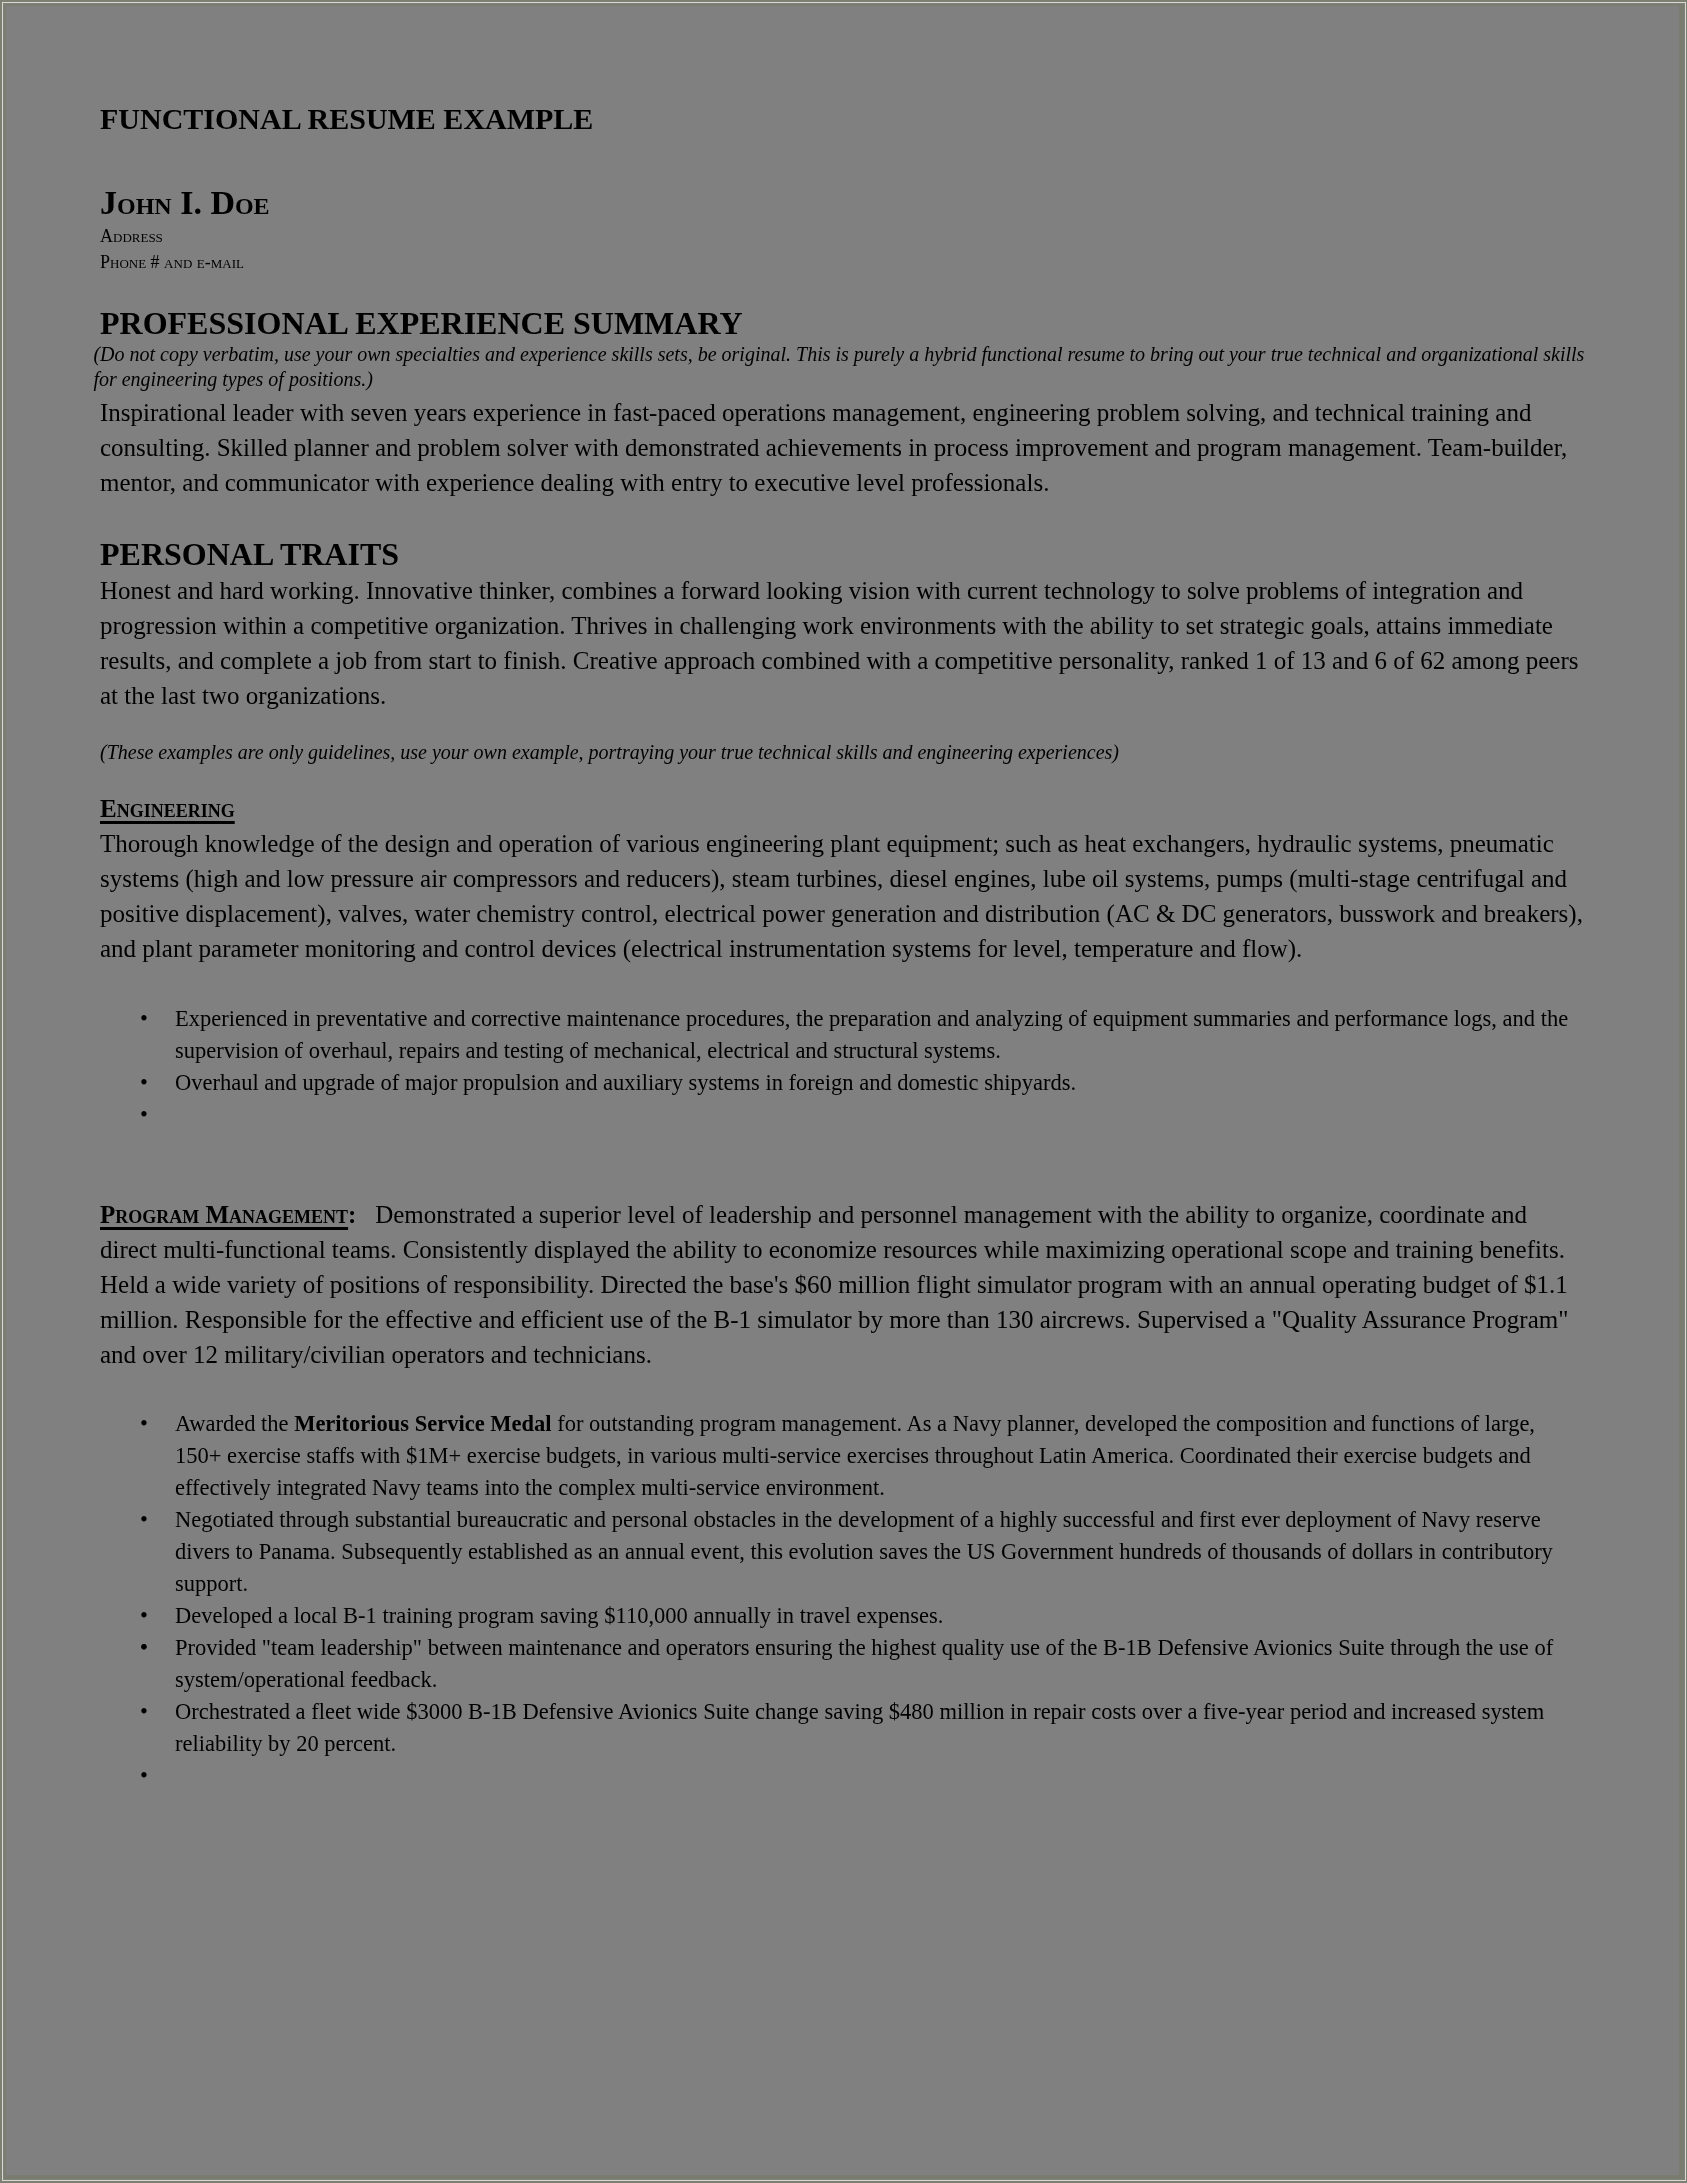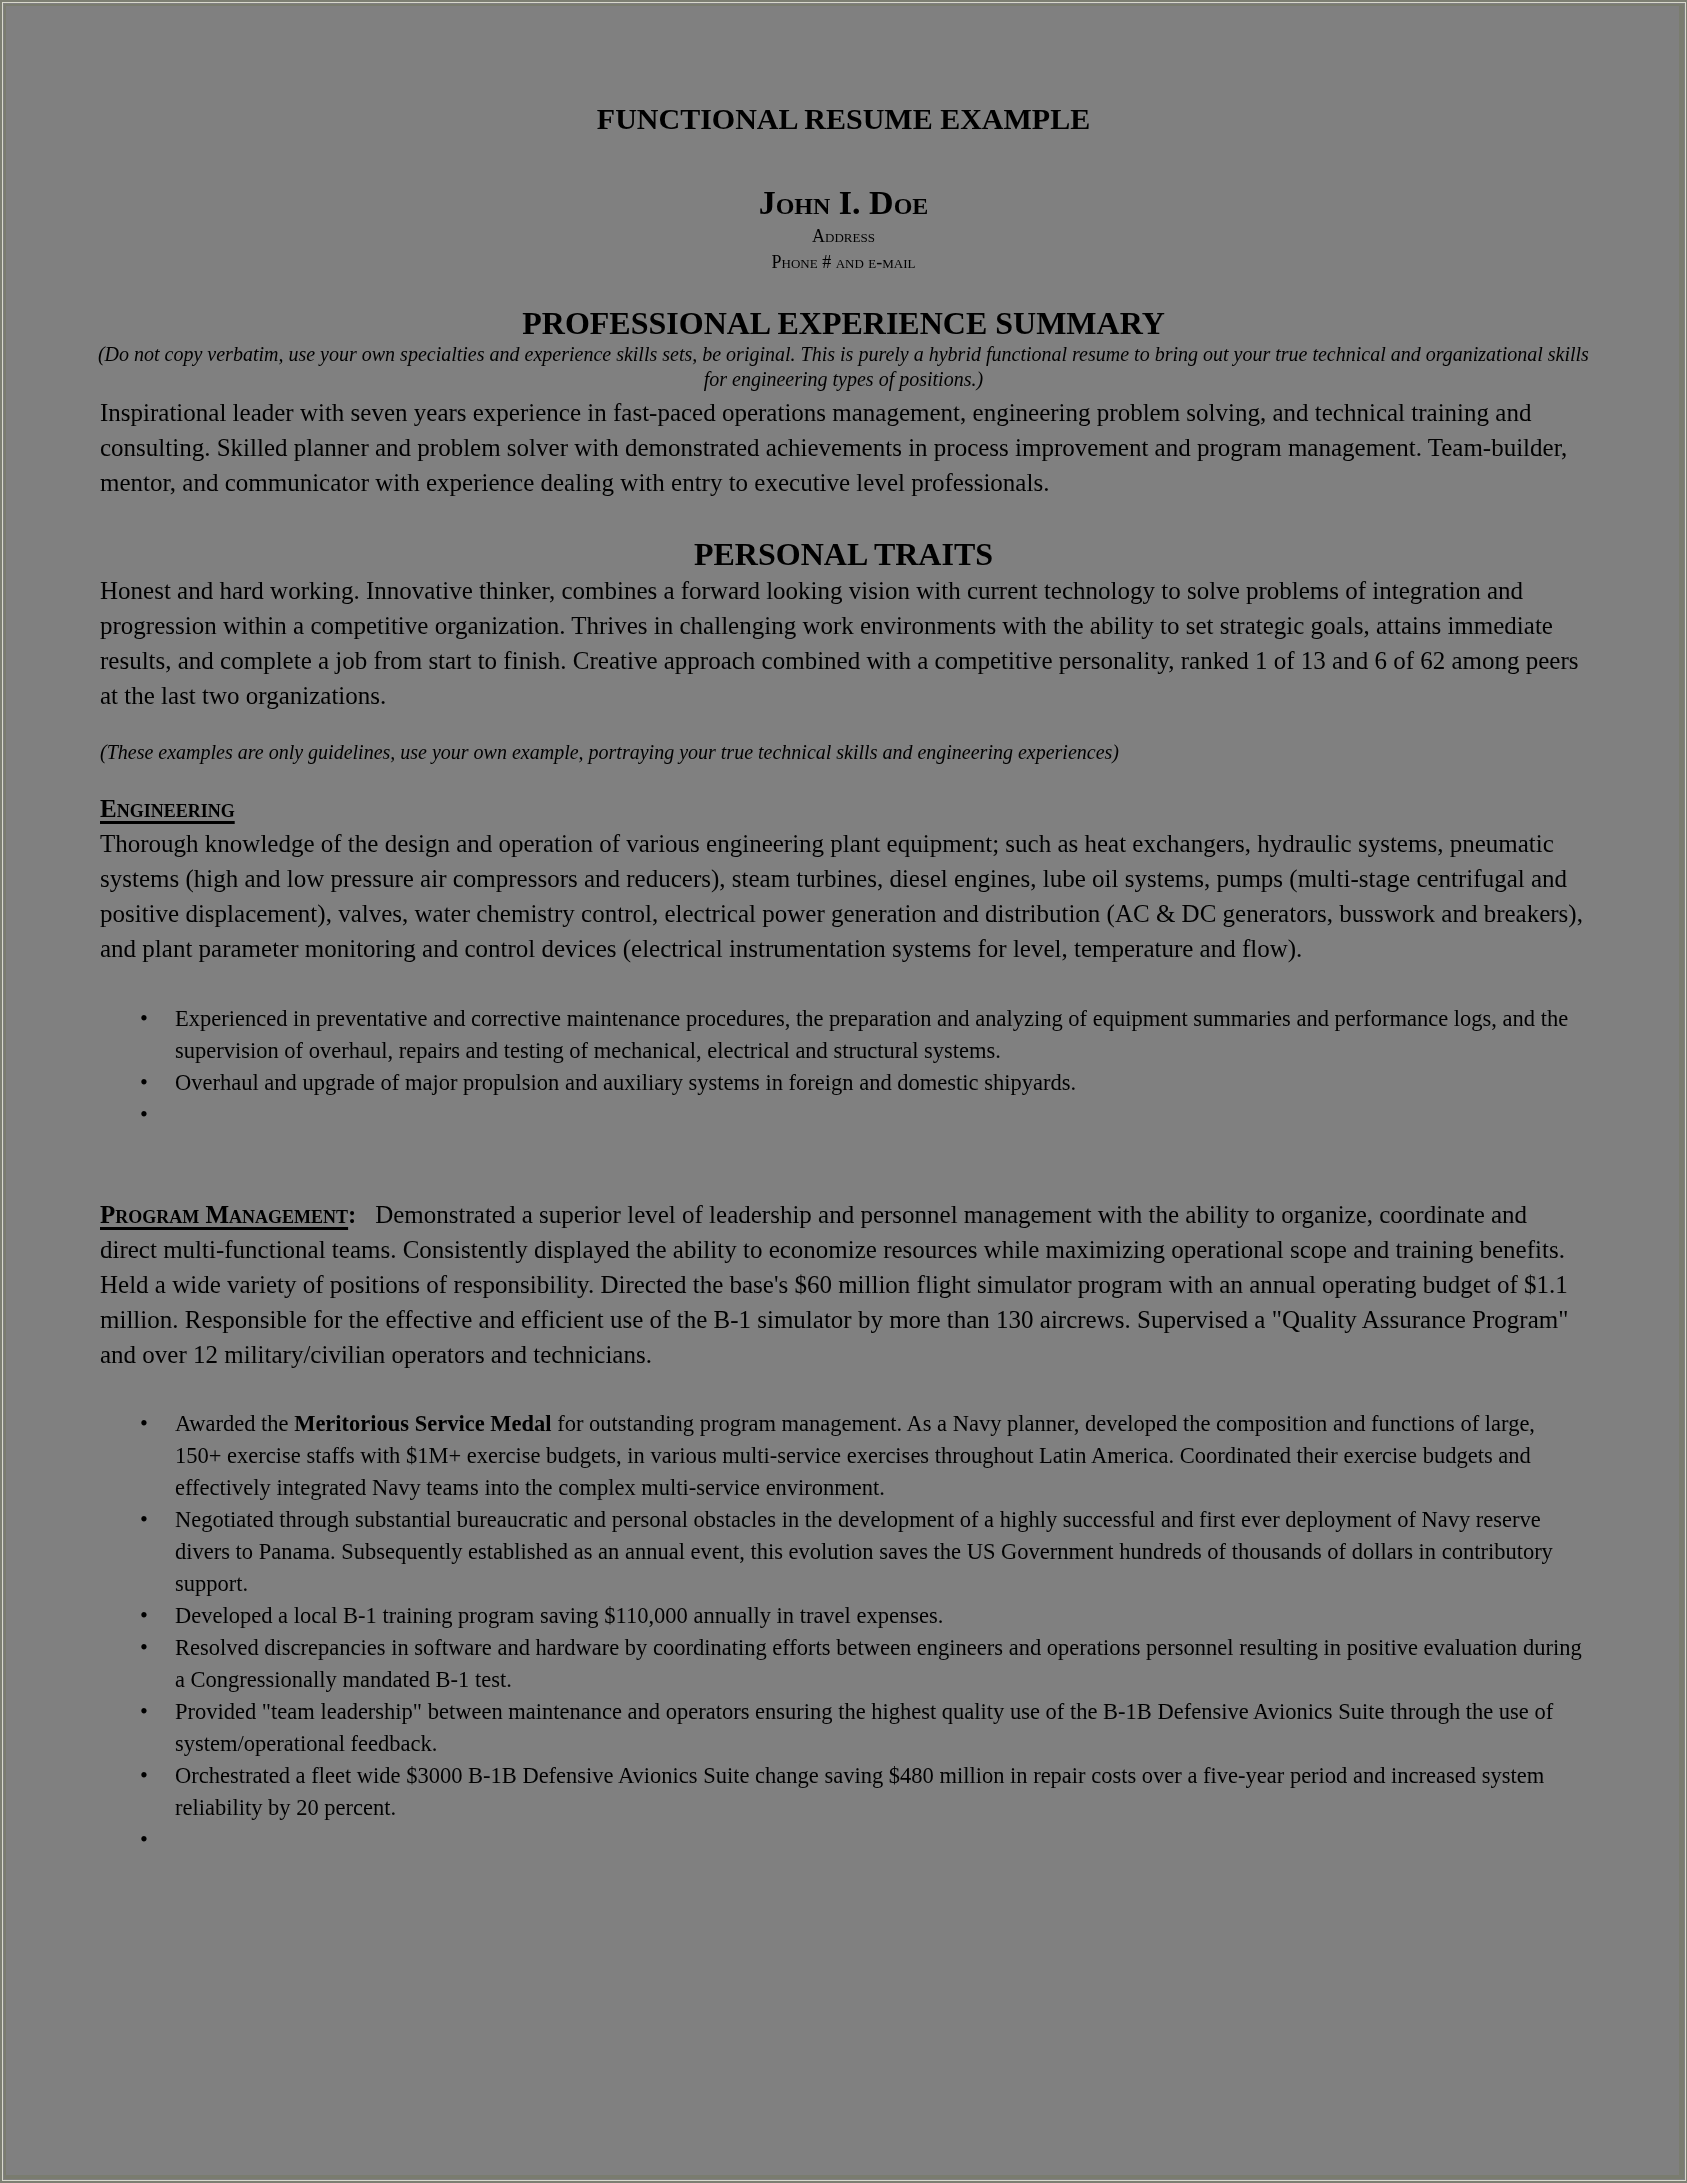--- a/index.html
+++ b/index.html
@@ -26,21 +26,21 @@
   }
   .frame-shade {
     position: absolute; left: 4px; top: 4px; right: 4px; bottom: 4px;
     box-sizing: border-box;
     border: 2.6px solid #7a7c6f;
     border-right-width: 5.3px; border-bottom-width: 4px;
   }
   .page {
     position: absolute; left: 100px; top: 0; width: 1487px;
   }
-  .center { text-align: center; }
+  .center { text-align: left; }
   .doc-title {
     position: absolute; top: 102px; left: 0; width: 100%;
     font-size: 30px; font-weight: bold; letter-spacing: 0;
   }
   .name {
     position: absolute; top: 184px; left: 0; width: 100%;
     font-size: 34px; font-weight: bold; font-variant: small-caps;
   }
   .contact {
     position: absolute; left: 0; width: 100%;
@@ -110,20 +110,20 @@
     <li><span class="dot">•</span><span>Overhaul and upgrade of major propulsion and auxiliary systems in foreign and domestic shipyards.</span></li>
     <li><span class="dot">•</span></li>
   </ul>
 
   <div class="para" style="top:1197px;"><span class="sub-label">Program Management</span><span style="font-weight:bold;">:</span>&nbsp;&nbsp; <span>Demonstrated a superior level of leadership and personnel management with the ability to organize, coordinate and direct multi-functional teams.  Consistently displayed the ability to economize resources while maximizing operational scope and training benefits.  Held a wide variety of positions of responsibility.  Directed the base's $60 million flight simulator program with an annual operating budget of $1.1 million.  Responsible for the effective and efficient use of the B-1 simulator by more than 130 aircrews.  Supervised a "Quality Assurance Program" and over 12 military/civilian operators and technicians.</span></div>
 
   <ul class="bullets" style="top:1408px;">
     <li><span class="dot">•</span><span>Awarded the </span><b class="strong">Meritorious Service Medal</b><span> for outstanding program management.  As a Navy planner, developed the composition and functions of large, 150+ exercise staffs with $1M+ exercise budgets, in various multi-service exercises throughout Latin America.  Coordinated their exercise budgets and effectively integrated Navy teams into the complex multi-service environment.</span></li>
     <li><span class="dot">•</span><span>Negotiated through substantial bureaucratic and personal obstacles in the development of a highly successful and first ever deployment of Navy reserve divers to Panama.  Subsequently established as an annual event, this evolution saves the US Government hundreds of thousands of dollars in contributory support.</span></li>
     <li><span class="dot">•</span><span>Developed a local B-1 training program saving $110,000 annually in travel expenses.</span></li>
-    <li><span class="dot">•</span><span>Resolved discrepancies in software and hardware by coordinating efforts between engineers and operations personnel resulting in positive evaluation during a Congressionally mandated B-1 test.</span></li>
+    <li><span class="dot">•</span></li>
     <li><span class="dot">•</span><span>Provided "team leadership" between maintenance and operators ensuring the highest quality use of the B-1B Defensive Avionics Suite through the use of system/operational feedback.</span></li>
     <li><span class="dot">•</span><span>Orchestrated a fleet wide $3000 B-1B Defensive Avionics Suite change saving $480 million in repair costs over a five-year period and increased system reliability by 20 percent.</span></li>
     <li><span class="dot">•</span></li>
   </ul>
 
 </div>
 
 
 </body></html>

